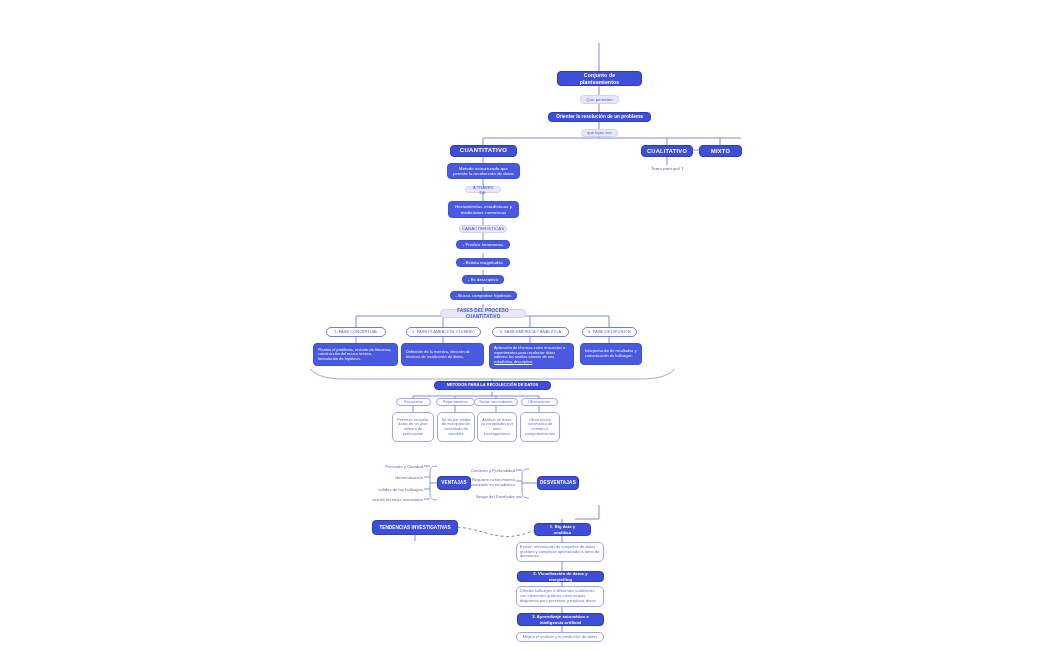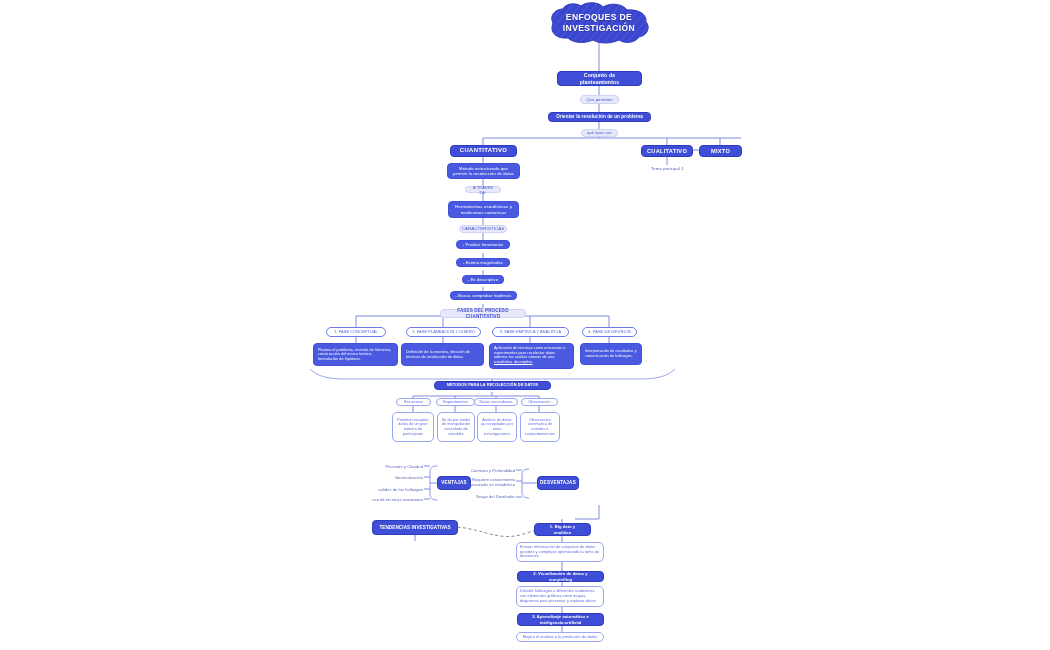--- a/index.html
+++ b/index.html
@@ -119,39 +119,20 @@
       <path d="M562,562 L562,571"></path>
       <path d="M562,582 L562,586"></path>
       <path d="M562,607 L562,613"></path>
       <path d="M562,626 L562,632"></path>
 
       <path d="M599,505 L599,519"></path>
       <path d="M599,519 L575,519"></path>
     </g>
   </svg>
 
-  <div class="cloud" style="left:543px;top:2px;width:112px;height:42px;">
-    <svg class="blob" viewBox="0 0 112 42" preserveAspectRatio="none">
-      <defs>
-        <pattern id="hatch" width="6" height="6" patternUnits="userSpaceOnUse" patternTransform="rotate(40)">
-          <line x1="0" y1="0" x2="0" y2="6" stroke="#6f7de8" stroke-width="1.4"></line>
-        </pattern>
-      </defs>
-      <path d="M10,21 C6,14 12,7 20,7 C22,2 32,0 38,4 C44,-1 56,0 60,5
-               C68,0 80,2 84,8 C95,7 104,12 103,20 C108,25 104,34 96,35
-               C92,41 82,42 76,38 C68,42 56,42 50,38 C42,42 30,41 25,36
-               C14,37 6,31 10,21 Z" fill="#3b46cf" stroke="#2f3ab9" stroke-width="1"></path>
-      <path d="M10,21 C6,14 12,7 20,7 C22,2 32,0 38,4 C44,-1 56,0 60,5
-               C68,0 80,2 84,8 C95,7 104,12 103,20 C108,25 104,34 96,35
-               C92,41 82,42 76,38 C68,42 56,42 50,38 C42,42 30,41 25,36
-               C14,37 6,31 10,21 Z" fill="url(#hatch)" opacity=".45"></path>
-    </svg>
-    <div class="cl-txt" style="white-space:pre-line;">ENFOQUES DE
-INVESTIGACIÓN</div>
-  </div>
 
   <div class="node solid" style="left:557px;top:71px;width:85px;height:15px;font-size:5.2px;">
     <span>Conjunto de planteamientos</span>
   </div>
 
   <div class="node chip" style="left:580px;top:95px;width:39px;height:9px;font-size:4.2px;">
     <span>Que permiten</span>
   </div>
 
   <div class="node solid" style="left:548px;top:112px;width:103px;height:10px;font-size:4.6px;">

